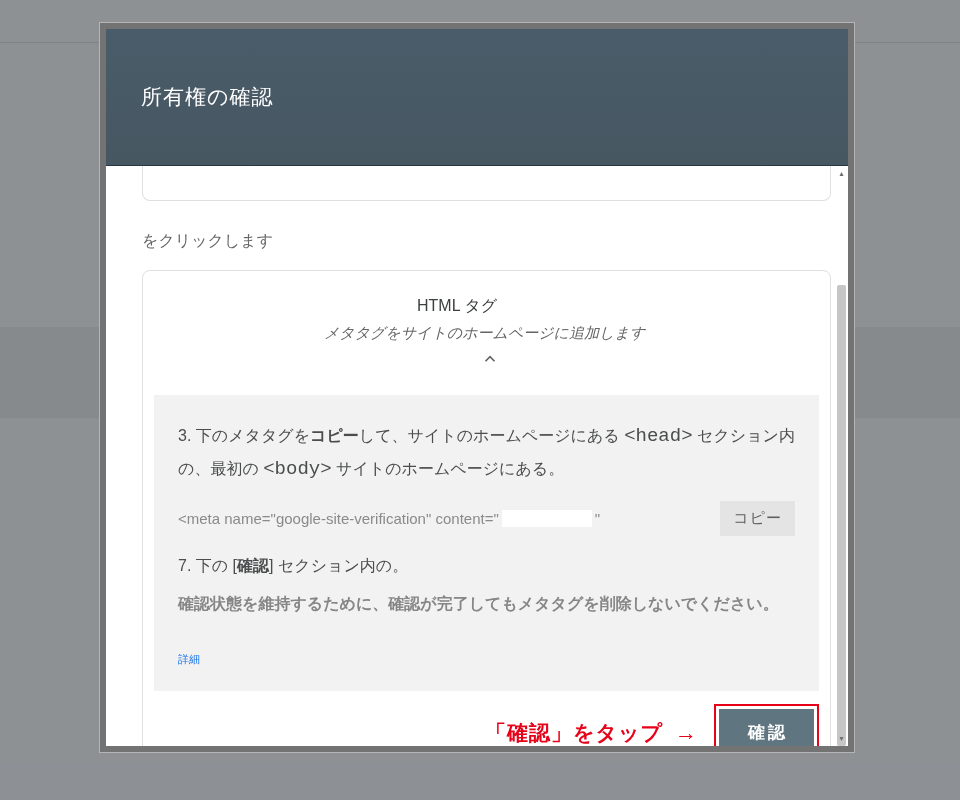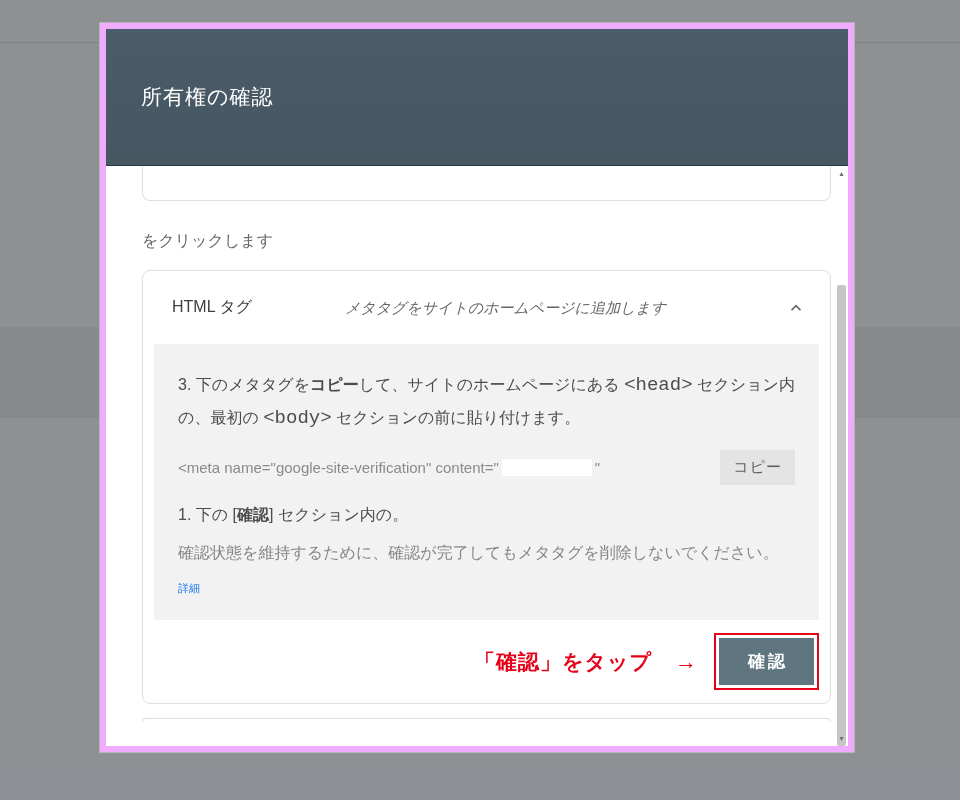--- a/index.html
+++ b/index.html
@@ -26,21 +26,21 @@
       position:absolute; left:0; right:0; top:0; bottom:0;
       background:rgba(55, 64, 71, 0.52);
     }
     .dialog-wrap {
       position: absolute;
       left: 99px;
       top: 22px;
       width: 756px;
       height: 731px;
       border: 1px solid #b5b5b5;
-      background: #f0abfc;
+      background: #737373;
     }
     .dialog-inner {
       margin: 6px;
       height: calc(100% - 12px);
       display: flex;
       flex-direction: column;
       position: relative;
     }
     .dialog-header {
       background: #455663;
@@ -99,21 +99,22 @@
     .method-card {
       border: 1px solid #dfdfdf;
       border-radius: 8px;
       background: #fff;
       overflow: hidden;
     }
     .method-head {
       display: flex;
       align-items: center;
       padding: 25px 23px 25px 29px;
-      gap: 28px;
+      gap: 4px;
+      flex-direction: column;
     }
     .method-name {
       color: #3d4041;
       font-size: 16px;
       flex-shrink: 0;
       width: 145px;
     }
     .method-desc {
       color: #656665;
       font-size: 15px;
@@ -176,42 +177,43 @@
     .step2 {
       color: #4a4c4d;
       font-size: 16px;
       margin-bottom: 13px;
     }
     .step2 b { font-weight: 700; }
     .keepnote {
       color: #868686;
       font-size: 16px;
       line-height: 1.72;
-      margin-bottom: 12px;
+      margin-bottom: 32px;
+      font-weight: bold;
     }
     .detail-link {
       color: #1a73e8;
       font-size: 11px;
       cursor: pointer;
     }
     .action-row {
       display: flex;
       align-items: center;
       justify-content: flex-end;
       padding: 13px 11px 13px 0;
       gap: 18px;
     }
     .annot {
       color: #e60219;
       font-size: 21px;
       font-weight: 700;
       letter-spacing: 1px;
       display:flex;
       align-items:center;
-      gap:23px;
+      gap:12px;
     }
     .annot .arrow { font-size: 22px; font-weight: 400; letter-spacing: -1px; }
     .confirm-highlight {
       border: 2.5px solid #e60219;
       padding: 3px;
       display: inline-block;
     }
     .confirm-btn {
       background: #5f7580;
       color: #ffffff;
@@ -267,32 +269,32 @@
           <div class="method-desc">メタタグをサイトのホームページに追加します</div>
           <div class="chevron">
             <svg viewBox="0 0 24 24" fill="none" stroke="#5f6368" stroke-width="2.2">
                 <polyline points="6 15 12 9 18 15"></polyline>
               </svg>
           </div>
         </div>
 
         <div class="method-expand">
           <div class="instr">
-            <span>3. 下のメタタグを</span><b>コピー</b><span>して、サイトのホームページにある</span> <span class="mono">&lt;head&gt;</span> <span>セクション内の、最初の</span> <span class="mono">&lt;body&gt;</span> <span>セクションの前に貼り付けます。</span>
+            <span>3. 下のメタタグを</span><b>コピー</b><span>して、サイトのホームページにある</span> <span class="mono">&lt;head&gt;</span> <span>セクション内の、最初の</span> <span class="mono">&lt;body&gt;</span> <span>サイトのホームページにある。</span>
           </div>
           <div class="meta-row">
             <div class="code">
               <span>&lt;meta name="google-site-verification" content="</span>
                 <span class="blank"></span>
                 <span>"</span>
             </div>
             <button class="copy-btn">コピー</button>
           </div>
           <div class="step2">
-            <span>1. 下の [</span><b>確認</b><span>] セクション内の。</span>
+            <span>7. 下の [</span><b>確認</b><span>] セクション内の。</span>
           </div>
           <div class="keepnote">確認状態を維持するために、確認が完了してもメタタグを削除しないでください。</div>
           <span class="detail-link">詳細</span>
         </div>
 
         <div class="action-row">
           <div class="annot">
             <span>「確認」をタップ</span>
             <span class="arrow">→</span>
           </div>

